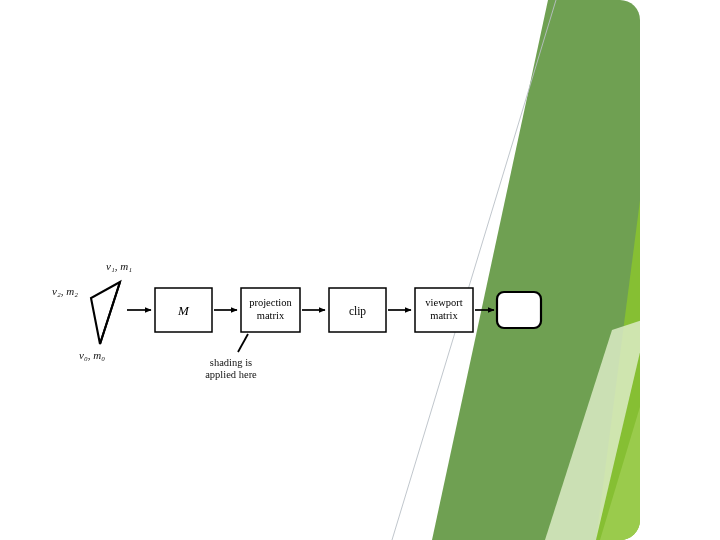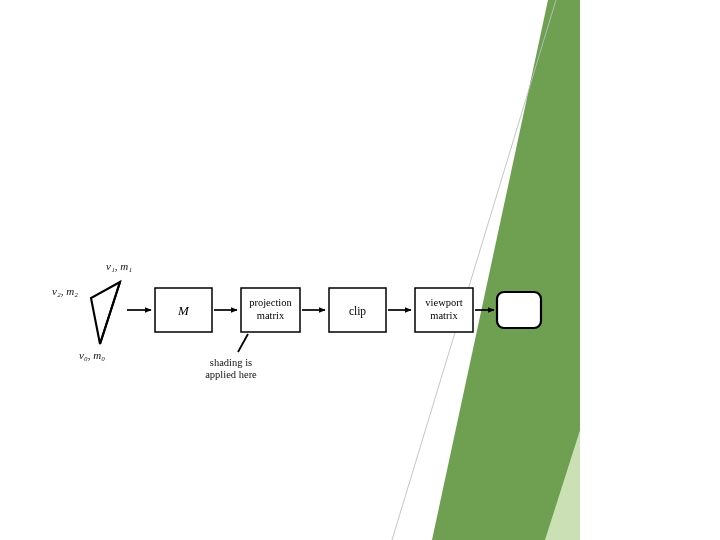--- a/index.html
+++ b/index.html
@@ -5,24 +5,25 @@
   html, body {
     margin: 0;
     padding: 0;
     background: #ffffff;
   }
   body {
     font-family: "Liberation Serif", serif;
   }
   #slide {
     position: relative;
-    width: 580px;
+    width: 640px;
     height: 540px;
     background: #ffffff;
     overflow: hidden;
+    border-radius: 20px;
   }
   #bg-decor {
     position: absolute;
     left: 0; top: 0;
     width: 720px;
     height: 540px;
     pointer-events: none;
   }
   #pipeline-figure {
     position: absolute;

